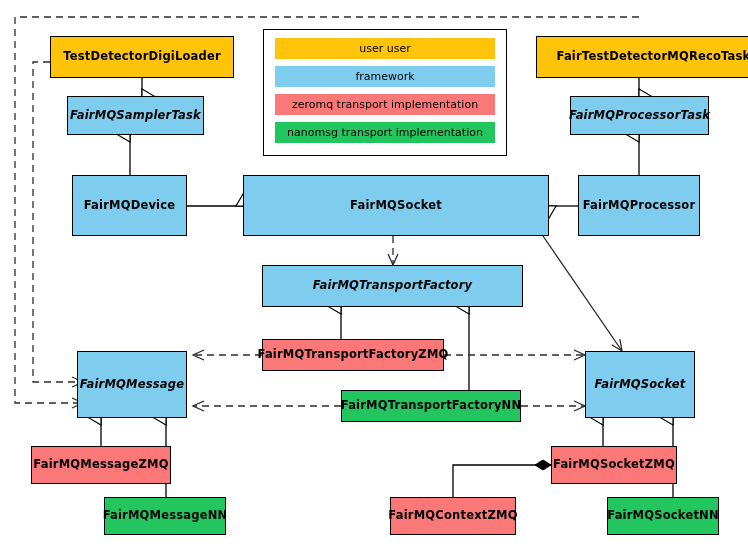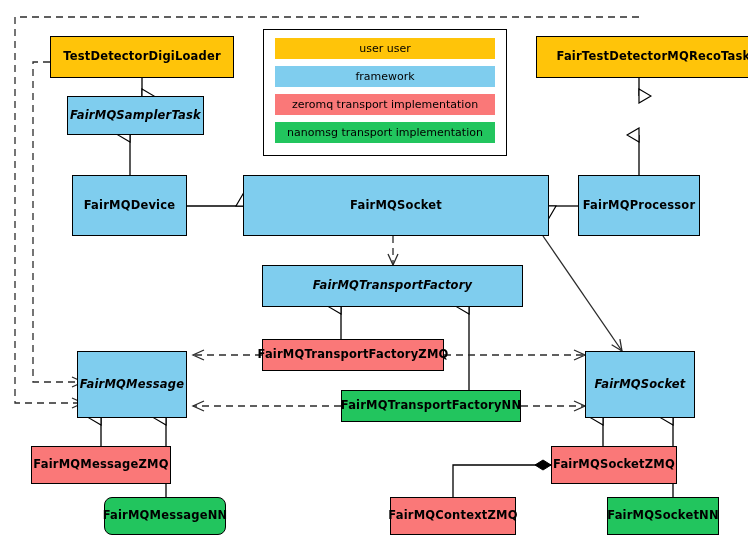--- a/index.html
+++ b/index.html
@@ -151,20 +151,23 @@
   </div>
 
   <div class="node c-framework" style="left:578px;top:175px;width:122px;height:61px;">
     <span>FairMQProcessor</span>
   </div>
 
   <div class="node c-user" style="left:536px;top:36px;width:235px;height:42px;">
     <span>FairTestDetectorMQRecoTask</span>
   </div>
 
+  <div class="node c-framework abstract" style="left:570px;top:96px;width:139px;height:39px;">
+    <span>FairMQProcessorTask</span>
+  </div>
 
   <div class="node c-framework abstract" style="left:262px;top:265px;width:261px;height:42px;">
     <span>FairMQTransportFactory</span>
   </div>
 
   <div class="node c-zeromq" style="left:262px;top:339px;width:182px;height:32px;">
     <span>FairMQTransportFactoryZMQ</span>
   </div>
 
   <div class="node c-nanomsg" style="left:341px;top:390px;width:180px;height:32px;">
@@ -176,21 +179,21 @@
   </div>
 
   <div class="node c-framework abstract" style="left:585px;top:351px;width:110px;height:67px;">
     <span>FairMQSocket</span>
   </div>
 
   <div class="node c-zeromq" style="left:31px;top:446px;width:140px;height:38px;">
     <span>FairMQMessageZMQ</span>
   </div>
 
-  <div class="node c-nanomsg" style="left:104px;top:497px;width:122px;height:38px;border-radius:8px;">
+  <div class="node c-nanomsg" style="left:104px;top:497px;width:122px;height:38px;">
     <span>FairMQMessageNN</span>
   </div>
 
   <div class="node c-zeromq" style="left:551px;top:446px;width:126px;height:38px;">
     <span>FairMQSocketZMQ</span>
   </div>
 
   <div class="node c-zeromq" style="left:390px;top:497px;width:126px;height:38px;">
     <span>FairMQContextZMQ</span>
   </div>

